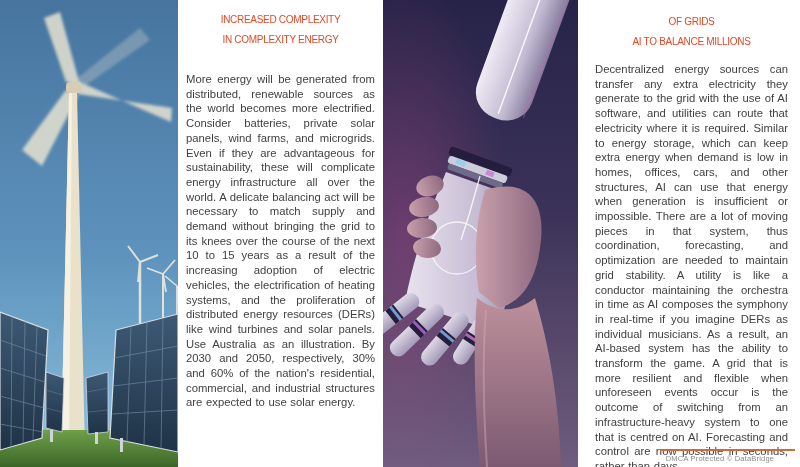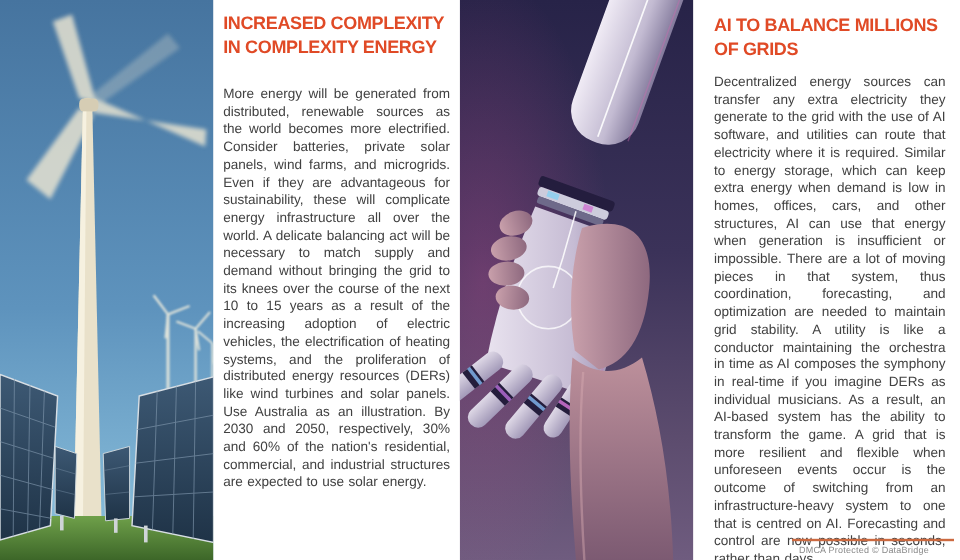--- a/index.html
+++ b/index.html
@@ -14,25 +14,26 @@
   .page{width:800px;height:467px;display:flex;flex-direction:row;background:#fff;}
   .photo-col{position:relative;height:467px;flex:none;overflow:hidden;}
   .photo-col svg{display:block;}
   .col-photo-left{width:178px;}
   .col-photo-mid{width:195px;}
   .article{flex:none;background:#fff;position:relative;height:467px;}
   .article-left{width:205px;padding:10px 8px 0 8px;}
   .article-right{width:222px;padding:12px 12px 0 17px;}
   .article h1{
     color:var(--heading);
-    font-size:15px;
+    font-size:10px;
     line-height:20px;
-    font-weight:700;
+    font-weight:400;
     letter-spacing:-0.3px;
     margin-bottom:10px;
+    text-align:center;
   }
   .article h1 .tl{display:block;white-space:nowrap;}
   .body-text{
     color:var(--body-text);
     font-size:11.3px;
     line-height:14.7px;
     text-align:justify;
     word-spacing:0.5px;
   }
   .article-left .body-text{margin-top:22px;}
@@ -257,22 +258,22 @@
 
       <path d="M102,190 C142,178 162,198 158,240 C154,282 138,302 116,308 L96,292 C90,256 93,220 102,190 Z" fill="url(#hhand)"></path>
 
       <path d="M94,298 C89,356 93,418 97,467 L178,467 C176,400 166,345 152,298 C132,314 112,312 94,298 Z" fill="url(#harm)"></path>
       <path d="M103,310 C99,360 101,420 104,467" fill="none" stroke="#d7aab2" stroke-width="2" opacity="0.45"></path>
     </svg>
   </div>
 
   <section class="article article-right">
     <h1>
+      <span class="tl">OF GRIDS</span>
       <span class="tl">AI TO BALANCE MILLIONS</span>
-      <span class="tl">OF GRIDS</span>
     </h1>
     <p class="body-text">Decentralized energy sources can transfer any extra electricity they generate to the grid with the use of AI software, and utilities can route that electricity where it is required. Similar to energy storage, which can keep extra energy when demand is low in homes, offices, cars, and other structures, AI can use that energy when generation is insufficient or impossible. There are a lot of moving pieces in that system, thus coordination, forecasting, and optimization are needed to maintain grid stability. A utility is like a conductor maintaining the orchestra in time as AI composes the symphony in real-time if you imagine DERs as individual musicians. As a result, an AI-based system has the ability to transform the game. A grid that is more resilient and flexible when unforeseen events occur is the outcome of switching from an infrastructure-heavy system to one that is centred on AI. Forecasting and control are now possible in seconds, rather than days.</p>
 
     <div class="dmca">
       <div class="dmca-line"></div>
       <div class="dmca-label">DMCA Protected © DataBridge</div>
     </div>
   </section>
 
 </div>

